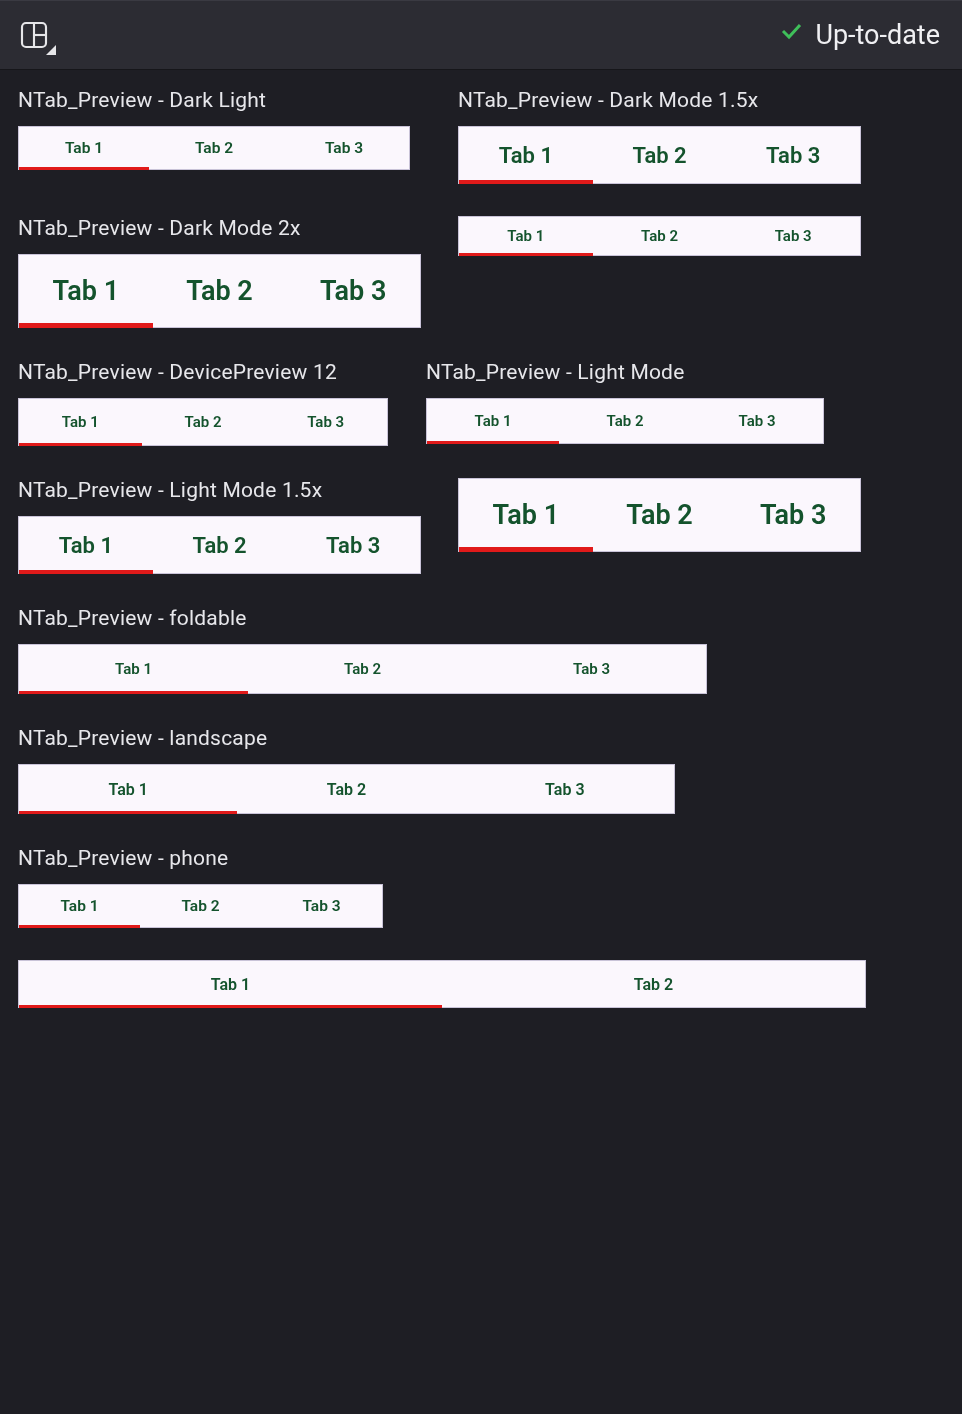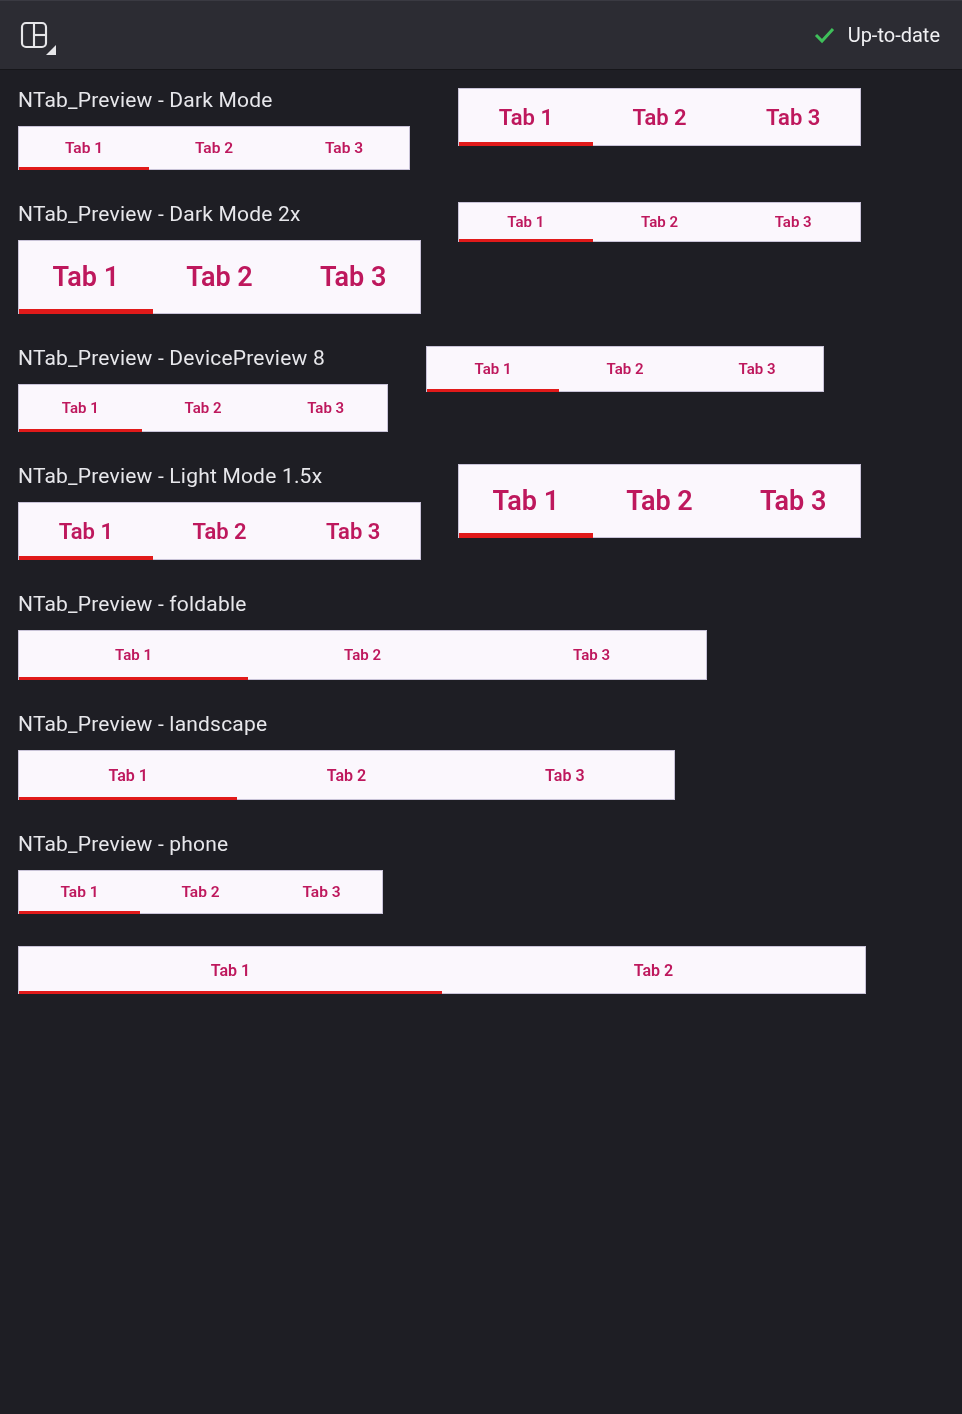--- a/index.html
+++ b/index.html
@@ -1,30 +1,30 @@
 <!DOCTYPE html>
 <html><head>
   <meta charset="utf-8">
   <style>
     * { margin: 0; padding: 0; box-sizing: border-box; }
     html, body { width: 962px; height: 1414px; background: #1e1e24; font-family: -apple-system, "SF Pro Text", "Segoe UI", Roboto, Helvetica, Arial, sans-serif; color: #e6e6e9; overflow: hidden; }
     .topbar { height: 70px; background: #2c2c33; display: flex; align-items: center; justify-content: space-between; padding: 0 22px 0 18px; border-bottom: 1px solid #16161a; border-top: 1px solid #3a3a42; }
     .layout-icn { width: 32px; height: 32px; position: relative; color: #e6e6e9; }
     .layout-icn svg { width: 32px; height: 32px; stroke: #e6e6e9; fill: none; stroke-width: 1.6; }
     .layout-icn .tri2 { position: absolute; right: -6px; bottom: -4px; width: 10px; height: 10px; }
-    .status { display: flex; align-items: flex-start; gap: 12px; font-size: 20px; color: #f0f0f3; }
+    .status { display: flex; align-items: flex-start; gap: 12px; font-size: 27px; color: #f0f0f3; }
     .status svg { width: 24px; height: 24px; stroke: #3fbf5a; stroke-width: 3; fill: none; }
     .previews-wrap { padding: 18px 18px 0 18px; }
     .row-pair { display: flex; gap: 0; }
     .col-left { width: 440px; }
     .col-right { width: 440px; }
     .preview-block { margin-bottom: 32px; }
     .preview-title { font-size: 21px; font-weight: 400; color: #e7e7eb; margin-bottom: 14px; letter-spacing: 0.2px; }
     .tabbar { background: #fbf7fd; border: 1px solid #c9c3d8; position: relative; display: flex; }
-    .tabbar .tab { flex: 1 1 0; text-align: center; color: #be185d; font-weight: 600; display: flex; align-items: center; justify-content: center; white-space: nowrap; cursor: pointer; }
+    .tabbar .tab { flex: 1 1 0; text-align: center; color: #14532d; font-weight: 600; display: flex; align-items: center; justify-content: center; white-space: nowrap; cursor: pointer; }
     .indicator { position: absolute; left: 0; bottom: -1px; height: 3px; background: #e11a1a; }
     
     .sz-1   .tabbar { height: 44px; } .sz-1   .tab { font-size: 15.5px; } .sz-1   .indicator { height: 3px; }
     .sz-15  .tabbar { height: 58px; } .sz-15  .tab { font-size: 22px; }  .sz-15  .indicator { height: 4px; }
     .sz-2   .tabbar { height: 74px; } .sz-2   .tab { font-size: 27px; }  .sz-2   .indicator { height: 5px; }
     .sz-dp11 .tabbar { height: 40px; } .sz-dp11 .tab { font-size: 15px; } .sz-dp11 .indicator { height: 3px; }
     .sz-dp12 .tabbar { height: 48px; } .sz-dp12 .tab { font-size: 15px; } .sz-dp12 .indicator { height: 3px; }
     .sz-lm  .tabbar { height: 46px; } .sz-lm  .tab { font-size: 15px; } .sz-lm  .indicator { height: 3px; }
     .sz-fold .tabbar { height: 50px; } .sz-fold .tab { font-size: 15px; } .sz-fold .indicator { height: 3px; }
     .sz-land .tabbar { height: 50px; } .sz-land .tab { font-size: 16px; } .sz-land .indicator { height: 3px; }
@@ -52,31 +52,32 @@
       </svg>
     <span>Up-to-date</span>
   </div>
 </div>
 
 <div class="previews-wrap">
 
   <div class="row-pair">
     <div class="col-left">
       <div class="preview-block sz-1">
-        <div class="preview-title">NTab_Preview - Dark Mode</div>
+        <div class="preview-title">NTab_Preview - Dark Light</div>
         <div class="tabbar w-392">
           <div class="tab">Tab 1</div>
           <div class="tab">Tab 2</div>
           <div class="tab">Tab 3</div>
           <div class="indicator" style="width:33.33%"></div>
         </div>
       </div>
     </div>
     <div class="col-right">
       <div class="preview-block sz-15">
+        <div class="preview-title">NTab_Preview - Dark Mode 1.5x</div>
         <div class="tabbar w-403">
           <div class="tab">Tab 1</div>
           <div class="tab">Tab 2</div>
           <div class="tab">Tab 3</div>
           <div class="indicator" style="width:33.33%"></div>
         </div>
       </div>
     </div>
   </div>
 
@@ -100,31 +101,32 @@
           <div class="tab">Tab 3</div>
           <div class="indicator" style="width:33.33%"></div>
         </div>
       </div>
     </div>
   </div>
 
   <div class="row-pair">
     <div class="col-left" style="width:408px;">
       <div class="preview-block sz-dp12">
-        <div class="preview-title">NTab_Preview - DevicePreview 8</div>
+        <div class="preview-title">NTab_Preview - DevicePreview 12</div>
         <div class="tabbar w-370">
           <div class="tab">Tab 1</div>
           <div class="tab">Tab 2</div>
           <div class="tab">Tab 3</div>
           <div class="indicator" style="width:33.33%"></div>
         </div>
       </div>
     </div>
     <div class="col-right">
       <div class="preview-block sz-lm">
+        <div class="preview-title">NTab_Preview - Light Mode</div>
         <div class="tabbar w-398">
           <div class="tab">Tab 1</div>
           <div class="tab">Tab 2</div>
           <div class="tab">Tab 3</div>
           <div class="indicator" style="width:33.33%"></div>
         </div>
       </div>
     </div>
   </div>
 

